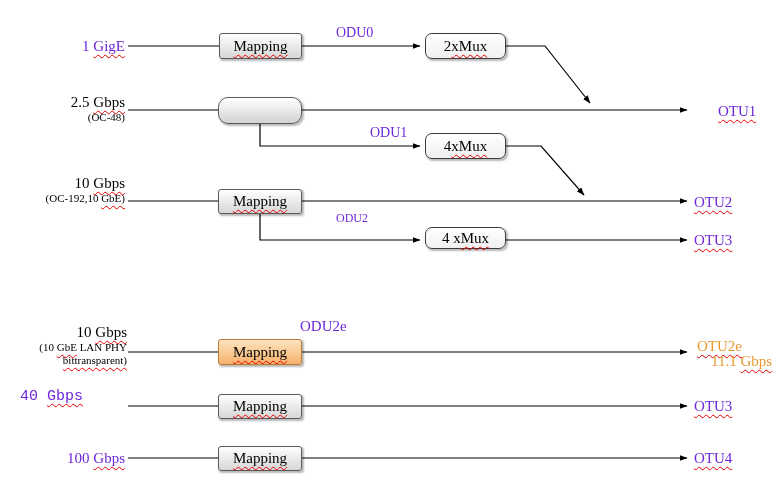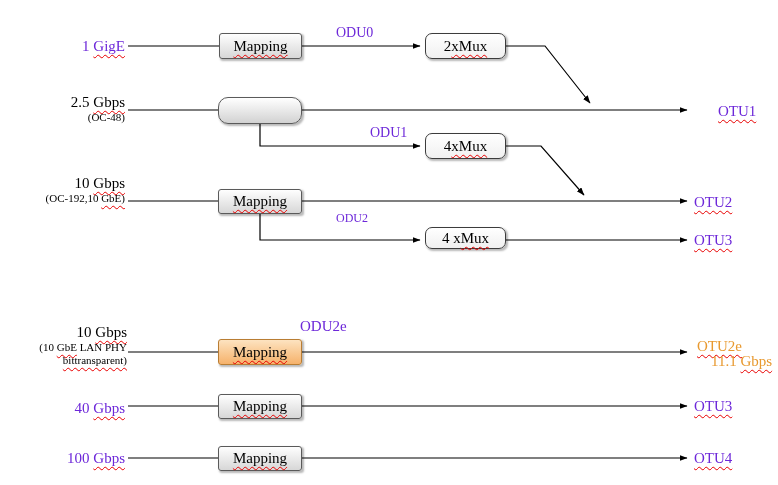--- a/index.html
+++ b/index.html
@@ -127,21 +127,21 @@
     <div class="sub"><span>(10 </span><span class="sq">GbE</span><span> LAN PHY</span></div>
     <div class="sub"><span class="sq">bittransparent)</span></div>
   </div>
   <div class="lbl" style="left:300px;top:318px;">ODU2e</div>
   <div class="box orange" style="left:218px;top:339px;width:84px;height:26px;">
       <span class="sq">Mapping</span>
     </div>
   <div class="lbl orange-text sq" style="left:697px;top:330px;margin-top:8px;">OTU2e</div>
   <div class="lbl orange-text" style="left:711px;top:353px;"><span>11.1 </span><span class="sq">Gbps</span></div>
 
-  <div class="lbl" style="left:20px;top:400px;width:105px;text-align:right;"><span>40 </span><span class="sq">Gbps</span></div>
+  <div class="lbl" style="left:20px;top:388px;width:105px;text-align:left;font-family:Liberation Mono, monospace;"><span>40 </span><span class="sq">Gbps</span></div>
   <div class="box" style="left:218px;top:394px;width:84px;height:25px;">
       <span class="sq">Mapping</span>
     </div>
   <div class="lbl sq" style="left:694px;top:398px;">OTU3</div>
 
   <div class="lbl" style="left:20px;top:450px;width:105px;text-align:right;"><span>100 </span><span class="sq">Gbps</span></div>
   <div class="box" style="left:218px;top:446px;width:84px;height:25px;">
       <span class="sq">Mapping</span>
     </div>
   <div class="lbl sq" style="left:694px;top:450px;">OTU4</div>

